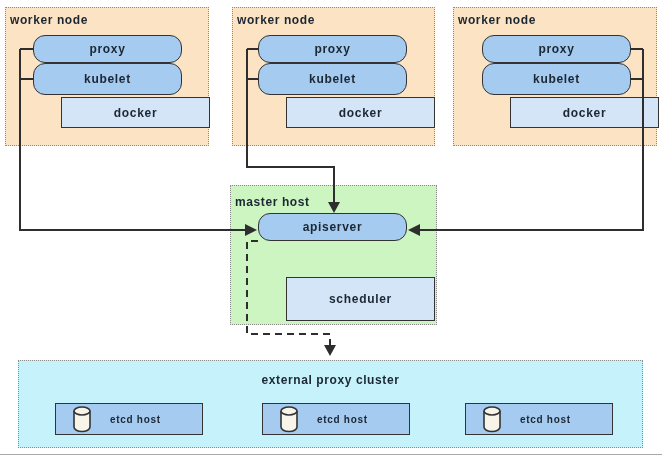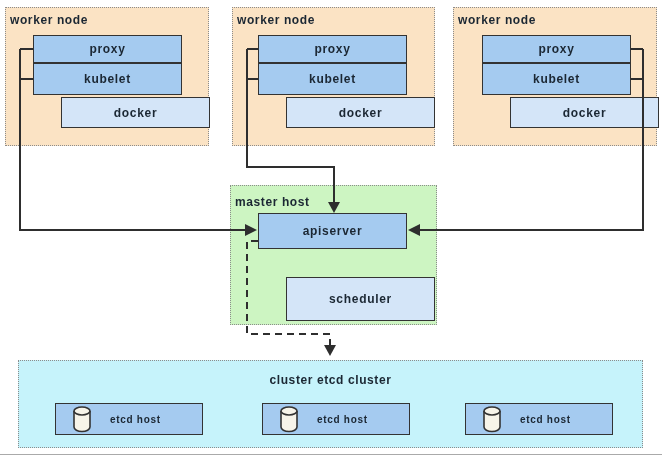--- a/index.html
+++ b/index.html
@@ -21,21 +21,21 @@
   .region-title{
     position:absolute;left:4px;top:5px;font-size:12px;font-weight:bold;
     letter-spacing:0.6px;white-space:nowrap;
   }
   .region-title.center{left:0;right:0;top:12px;text-align:center;}
   .row{
     position:absolute;border:1px solid var(--border_dark);box-sizing:border-box;
     display:flex;align-items:center;justify-content:center;
     font-size:12px;font-weight:bold;letter-spacing:0.7px;
   }
-  .row.dark{background:var(--component_dark);}
+  .row.dark{background:var(--component_dark);border-radius:12px;}
   .row.light{background:var(--component_light);margin-left:28px;}
   .host{
     position:absolute;top:403px;height:32px;width:148px;
     border:1px solid var(--border_dark);box-sizing:border-box;background:var(--component_dark);
     display:flex;align-items:center;
   }
   .host .cyl{margin-left:16px;flex:0 0 auto;display:block;}
   .host .host-label{margin-left:18px;font-size:10px;font-weight:bold;letter-spacing:0.7px;}
   svg.overlay{position:absolute;left:0;top:0;pointer-events:none;}
   svg.overlay path{fill:none;stroke:var(--line);stroke-width:2;}
@@ -65,25 +65,25 @@
   <div class="row dark" style="left:258px;top:63px;width:149px;height:32px">kubelet</div>
   <div class="row light" style="left:258px;top:97px;width:149px;height:31px">docker</div>
 
   <div class="row dark" style="left:482px;top:35px;width:149px;height:28px">proxy</div>
   <div class="row dark" style="left:482px;top:63px;width:149px;height:32px">kubelet</div>
   <div class="row light" style="left:482px;top:97px;width:149px;height:31px">docker</div>
 
   <div class="region master" style="left:230px;top:185px;width:207px;height:140px">
     <div class="region-title" style="top:9px">master host</div>
   </div>
-  <div class="row dark" style="left:258px;top:213px;width:149px;height:36px">apiserver</div>
+  <div class="row dark" style="left:258px;top:213px;width:149px;height:28px">apiserver</div>
   <div class="row light" style="left:258px;top:277px;width:149px;height:44px">scheduler</div>
 
   <div class="region etcd" style="left:18px;top:360px;width:625px;height:88px">
-    <div class="region-title center">cluster etcd cluster</div>
+    <div class="region-title center">external proxy cluster</div>
   </div>
 
   <div class="host" style="left:55px">
     <svg class="cyl" width="20" height="27" viewBox="0 0 20 27">
       <path d="M2 5 L2 21 A8 4.5 0 0 0 18 21 L18 5" style="fill:var(--cylinder_fill);stroke:var(--border_dark);stroke-width:1.6"></path>
       <ellipse cx="10" cy="5" rx="8" ry="4" style="fill:var(--cylinder_fill);stroke:var(--border_dark);stroke-width:1.6"></ellipse>
     </svg>
     <span class="host-label">etcd host</span>
   </div>
   <div class="host" style="left:262px">

